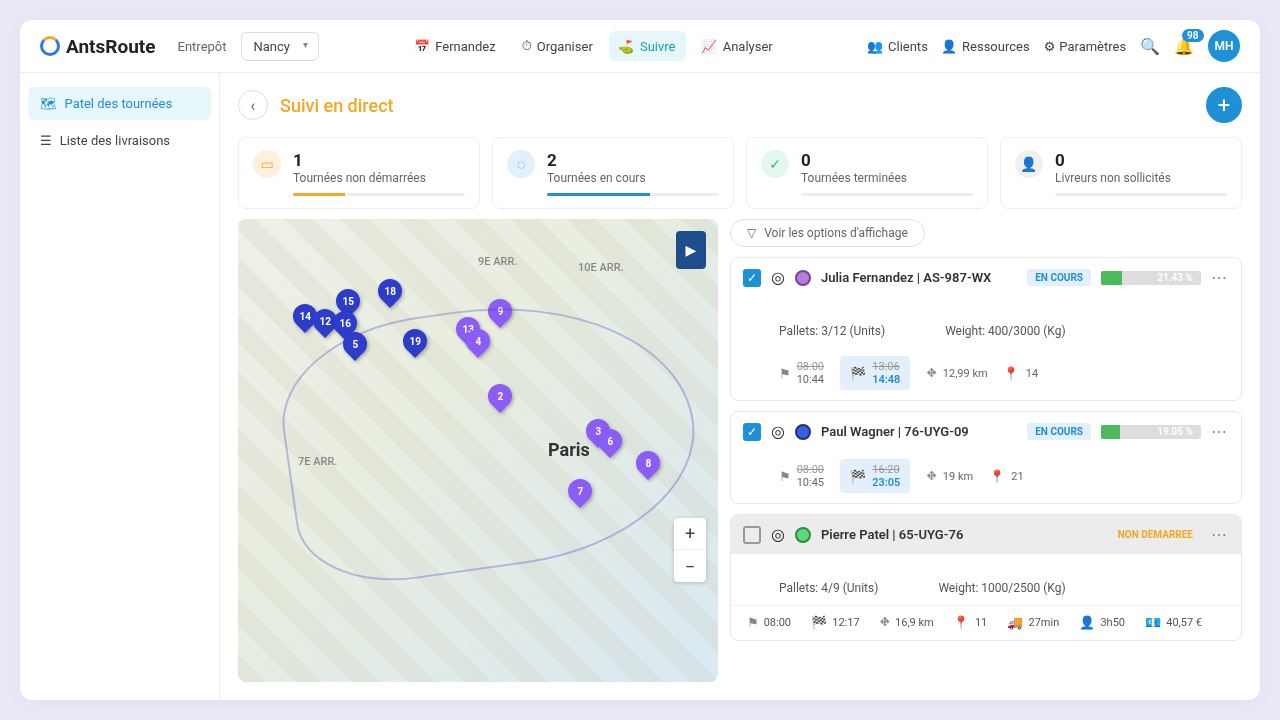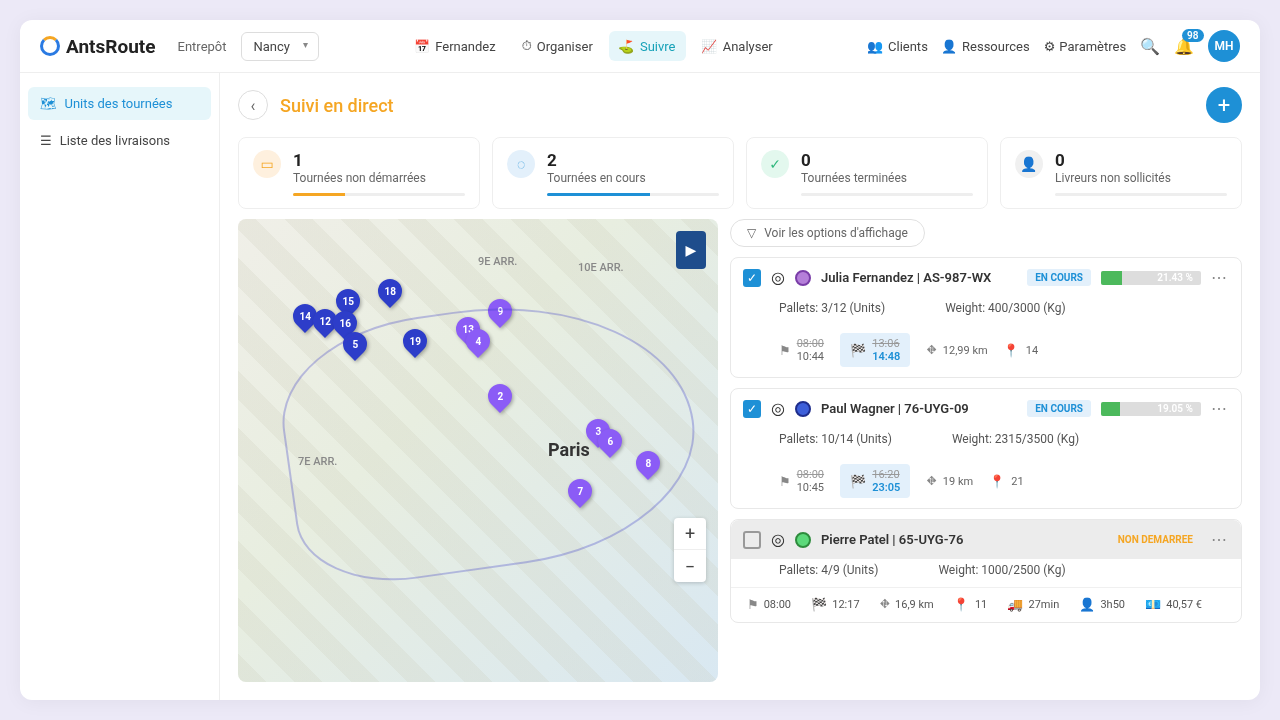--- a/index.html
+++ b/index.html
@@ -73,21 +73,21 @@
 .dot-blue { background: #3d5fd9; border-color: #1e2d8c; }
 .dot-green { background: #5cd97a; border-color: #2e8c3d; }
 .driver-name { font-size: 13px; font-weight: 600; color: #333; flex: 1; }
 .status-badge { font-size: 10px; font-weight: 700; padding: 3px 8px; border-radius: 3px; }
 .badge-encours { background: #e3f0fb; color: #1e90d6; }
 .badge-nondem { background: transparent; color: #f5a623; }
 .progress-bar { width: 100px; height: 14px; background: #ddd; border-radius: 2px; display: flex; align-items: center; position: relative; overflow: hidden; font-size: 10px; }
 .progress-fill { height: 100%; background: #4cb95c; }
 .progress-text { position: absolute; inset: 0; display: flex; align-items: center; justify-content: center; color: #fff; font-weight: 600; font-size: 10px; padding-left: 48px; }
 .route-menu { cursor: pointer; color: #888; font-size: 16px; letter-spacing: 2px; }
-.route-meta { display: flex; padding: 4px 16px 10px 48px; gap: 60px; font-size: 12px; color: #555; }
+.route-meta { display: flex; padding: 4px 16px 10px 48px; gap: 60px; font-size: 12px; color: #555; margin-top: 23px; }
 .route-timing { display: flex; padding: 8px 16px 10px 48px; gap: 16px; align-items: center; font-size: 11px; }
 .time-block { display: flex; align-items: center; gap: 6px; color: #666; }
 .time-block.highlighted { background: #e3f0fb; padding: 4px 10px; border-radius: 4px; }
 .time-strike { text-decoration: line-through; color: #999; }
 .time-actual { color: #1e90d6; font-weight: 600; }
 .small-icon { font-size: 13px; color: #888; }
 .route-stats-row { display: flex; padding: 8px 16px 10px 16px; gap: 20px; font-size: 11px; color: #555; flex-wrap: wrap; border-top: 1px solid #f0f0f0; }
 .stat-chip { display: flex; align-items: center; gap: 5px; }
 .gray-head { background: #ececec; border-radius: 8px 8px 0 0; }
 </style>
@@ -146,21 +146,21 @@
       <div class="avatar">
           <span>MH</span>
         </div>
     </div>
   </div>
 
   <div class="body">
     <div class="sidebar">
       <div class="side-item active">
           <span>🗺</span>
-          <span>Units des tournées</span>
+          <span>Patel des tournées</span>
         </div>
       <div class="side-item">
           <span>☰</span>
           <span>Liste des livraisons</span>
         </div>
     </div>
 
     <div class="main">
       <div class="main-header">
         <div class="back-btn">
@@ -328,24 +328,20 @@
               <span class="target-icon">◎</span>
               <span class="driver-dot dot-blue"></span>
               <span class="driver-name">Paul Wagner | 76-UYG-09</span>
               <span class="status-badge badge-encours">EN COURS</span>
               <div class="progress-bar">
                 <div class="progress-fill" style="width:19%"></div>
                 <div class="progress-text">19.05 %</div>
               </div>
               <span class="route-menu">⋯</span>
             </div>
-            <div class="route-meta">
-              <span>Pallets: 10/14 (Units)</span>
-              <span>Weight: 2315/3500 (Kg)</span>
-            </div>
             <div class="route-timing">
               <div class="time-block">
                 <span class="small-icon">⚑</span>
                 <div>
                     <div class="time-strike">08:00</div>
                     <div>10:45</div>
                   </div>
               </div>
               <div class="time-block highlighted">
                 <span class="small-icon">🏁</span>

